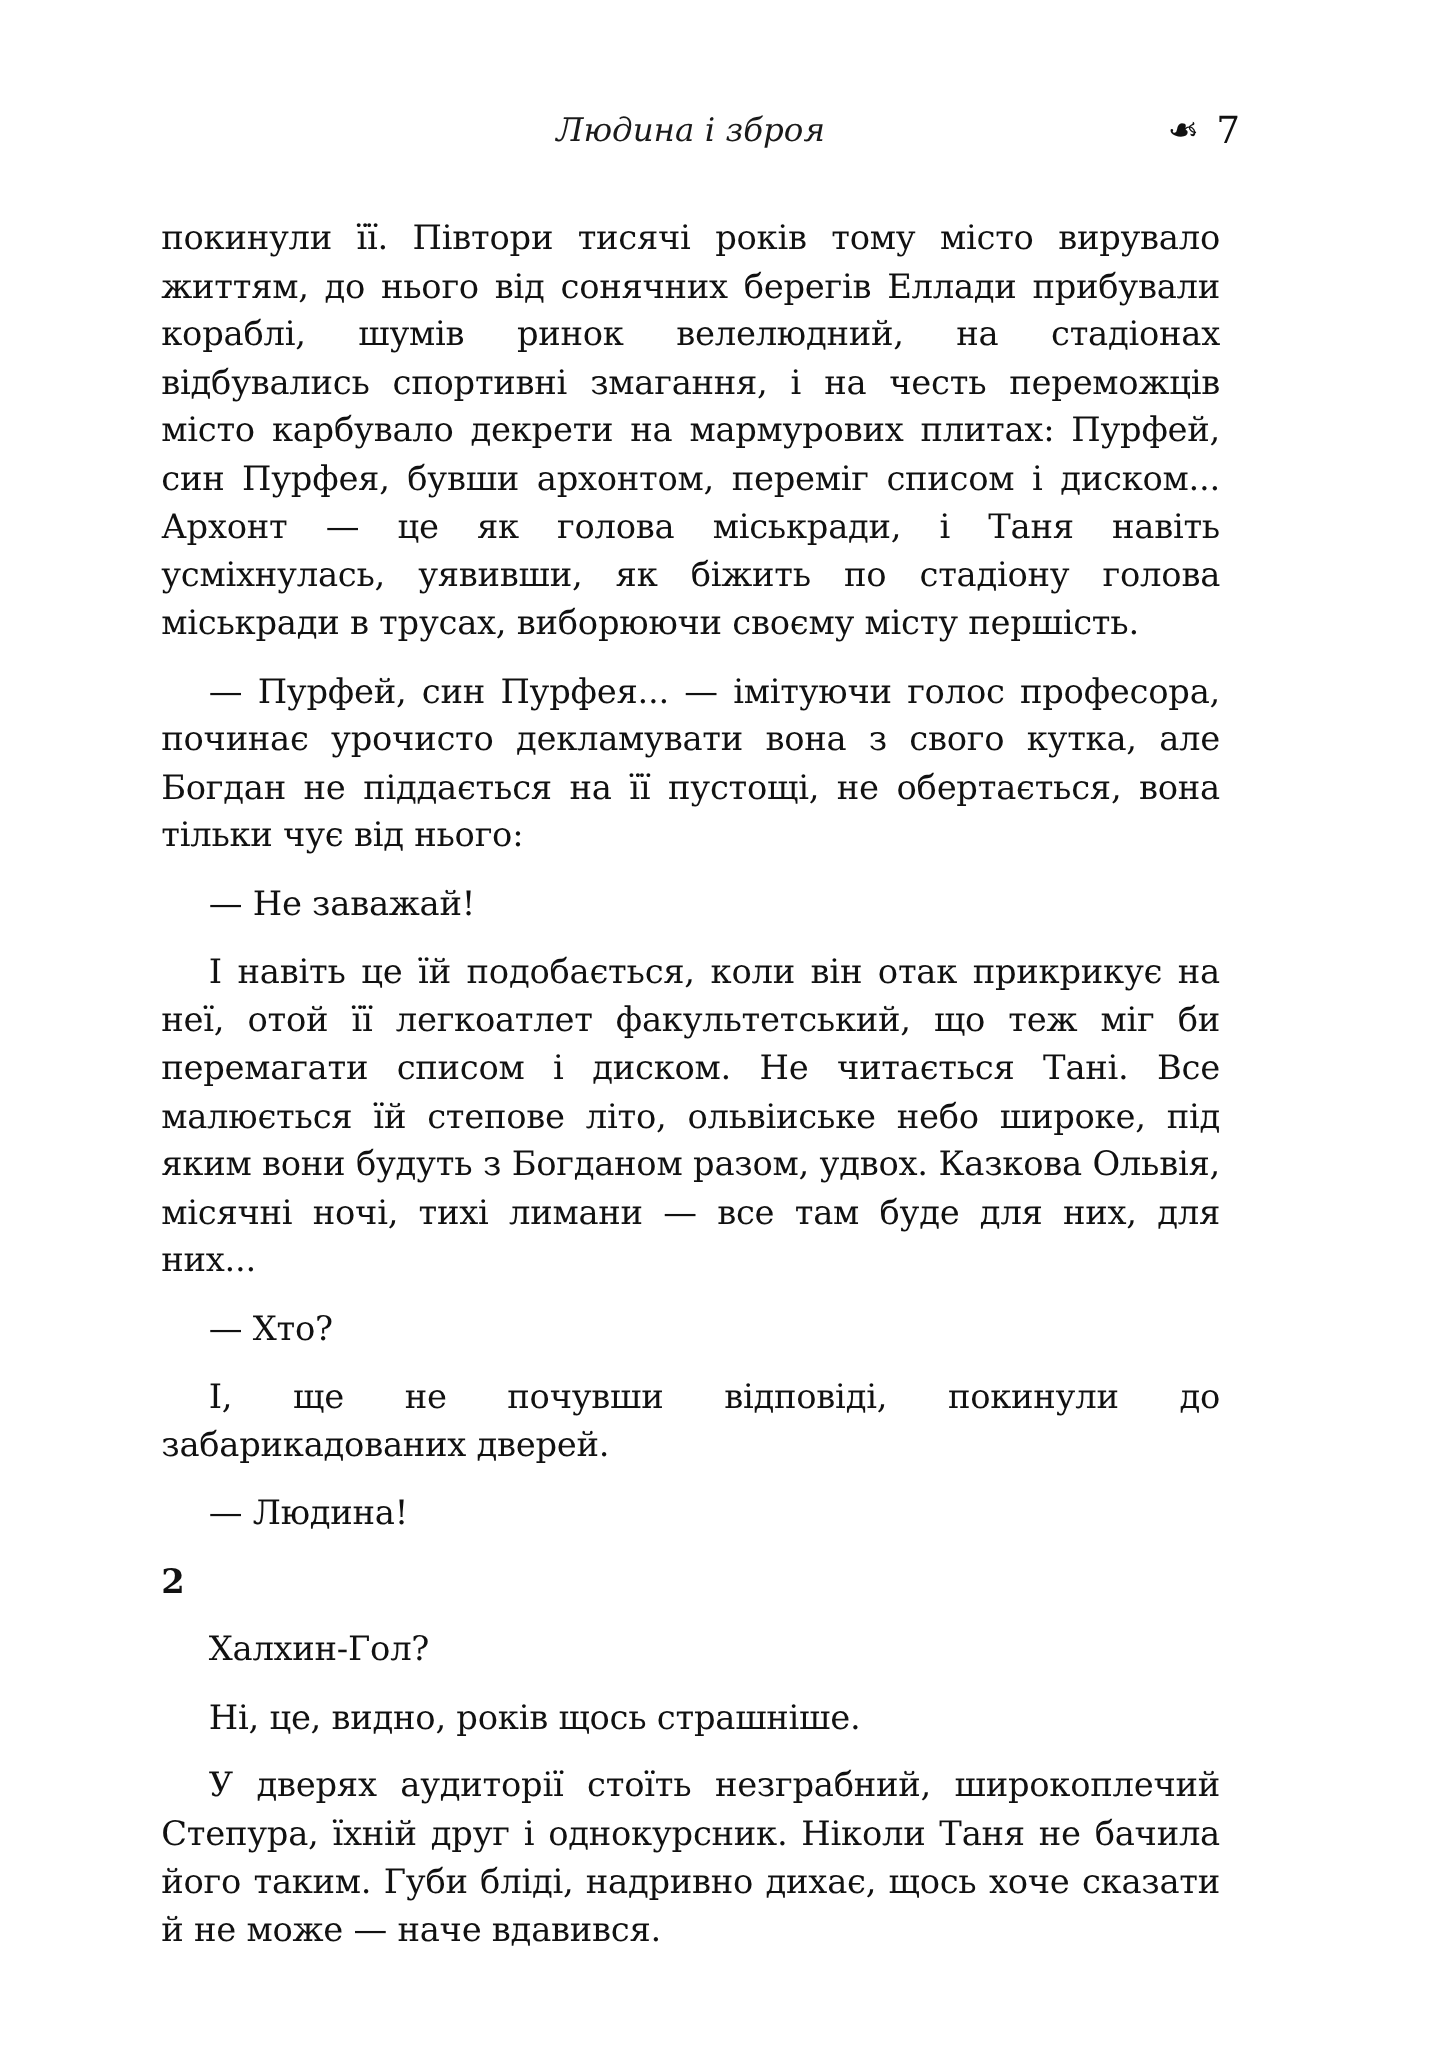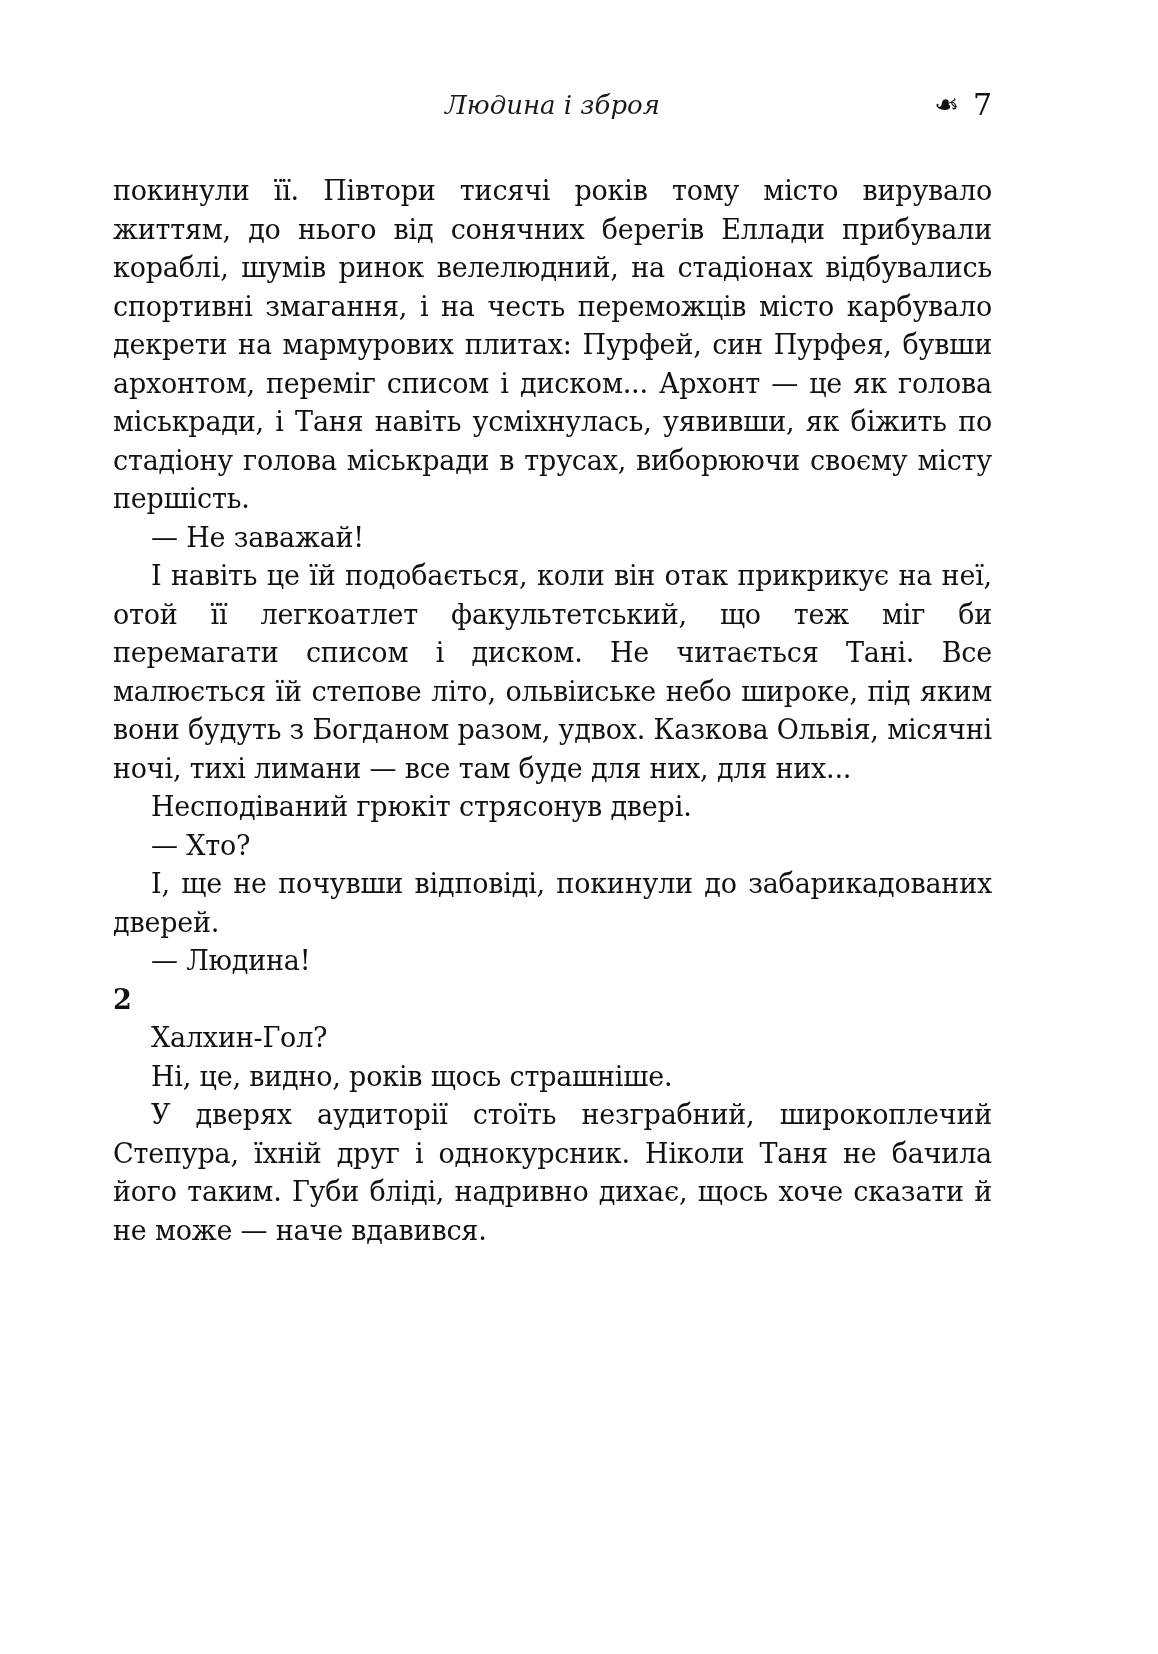--- a/index.html
+++ b/index.html
@@ -51,21 +51,21 @@
     transform: scaleX(-1);
     display: inline-block;
     color: #111111;
   }
   .running-header .pagenum {
     font-size: 30px;
     line-height: 34px;
     color: #111111;
   }
   .body-text p {
-    margin: 0;
+    margin: 16px;
     font-size: 27px;
     line-height: 38.5px;
     text-align: justify;
     letter-spacing: -0.2px;
   }
   .body-text p.indent {
     text-indent: 38px;
   }
   .section-number {
     margin: 34px 0 66px 0;
@@ -85,23 +85,23 @@
     <div class="running-header">
       <span class="title">Людина і зброя</span>
       <span class="pagenum-group">
         <span class="ornament">❧</span>
         <span class="pagenum">7</span>
       </span>
     </div>
 
     <div class="body-text">
       <p class="noindent">покинули її. Півтори тисячі років тому місто вирувало життям, до нього від сонячних берегів Еллади прибували кораблі, шумів ринок велелюдний, на стадіонах відбувались спортивні змагання, і на честь переможців місто карбувало декрети на мармурових плитах: Пурфей, син Пурфея, бувши архонтом, переміг списом і диском... Архонт — це як голова міськради, і Таня навіть усміхнулась, уявивши, як біжить по стадіону голова міськради в трусах, виборюючи своєму місту першість.</p>
+      <p class="indent">— Пурфей, син Пурфея... — імітуючи голос професора, починає урочисто декламувати вона з свого кутка, але Богдан не піддається на її пустощі, не обертається, вона тільки чує від нього:</p>
       <p class="indent">— Не заважай!</p>
       <p class="indent">І навіть це їй подобається, коли він отак прикрикує на неї, отой її легкоатлет факультетський, що теж міг би перемагати списом і диском. Не читається Тані. Все малюється їй степове літо, ольвіиське небо широке, під яким вони будуть з Богданом разом, удвох. Казкова Ольвія, місячні ночі, тихі лимани — все там буде для них, для них...</p>
-      <p class="indent">Несподіваний грюкіт стрясонув двері.</p>
       <p class="indent">— Хто?</p>
       <p class="indent">І, ще не почувши відповіді, покинули до забарикадованих дверей.</p>
       <p class="indent">— Людина!</p>
 
       <p class="section-number">2</p>
 
       <p class="indent">Халхин-Гол?</p>
       <p class="indent">Ні, це, видно, років щось страшніше.</p>
       <p class="indent">У дверях аудиторії стоїть незграбний, широкоплечий Степура, їхній друг і однокурсник. Ніколи Таня не бачила його таким. Губи бліді, надривно дихає, щось хоче сказати й не може — наче вдавився.</p>
     </div>

